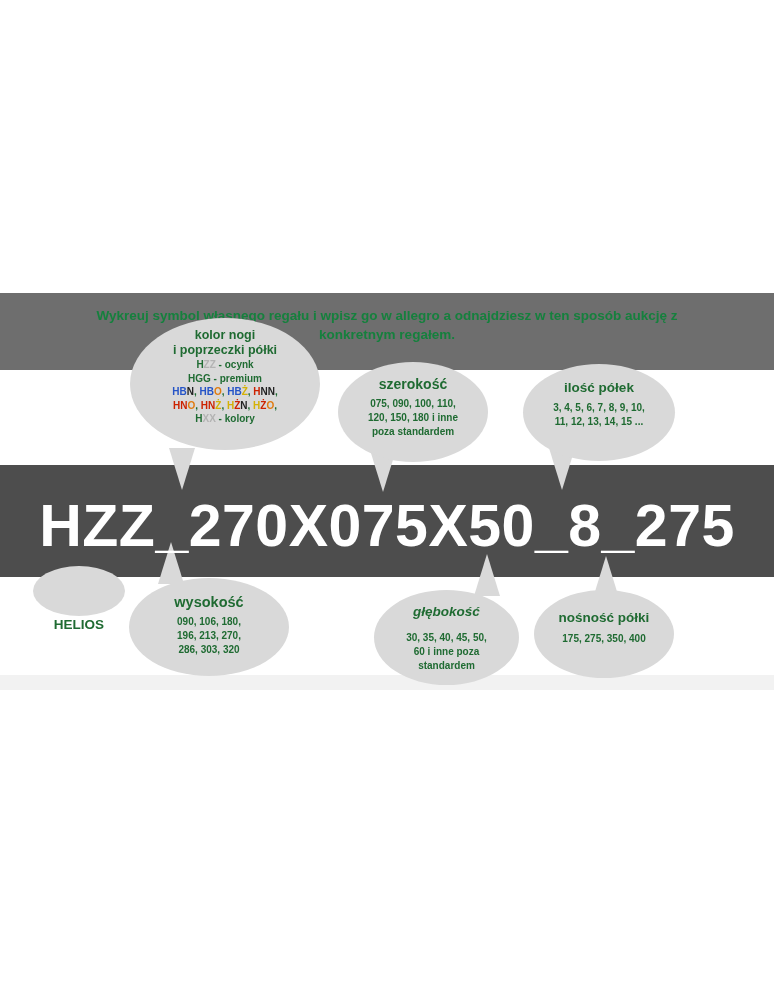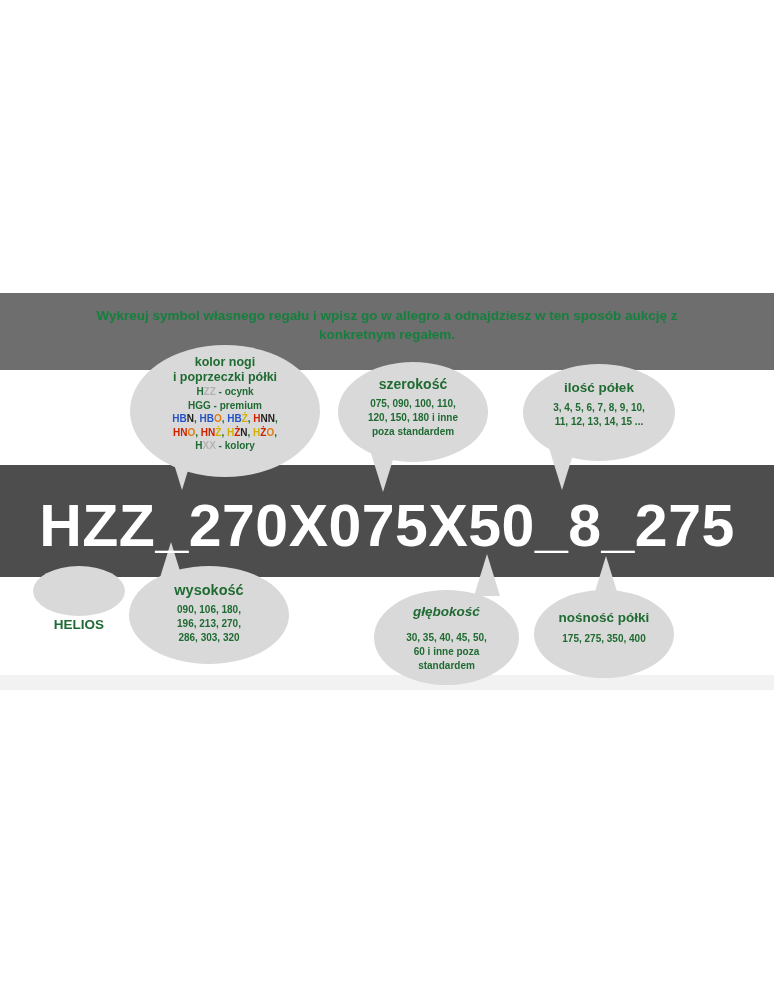--- a/index.html
+++ b/index.html
@@ -109,21 +109,21 @@
     border-top: 42px solid #d9d9d9;
   }
   .tail-up {
     border-left: 13px solid transparent;
     border-right: 13px solid transparent;
     border-bottom: 42px solid #d9d9d9;
   }
 
   
   #b-kolor {
-    left: 130px; top: 345px; width: 190px; height: 132px;
+    left: 130px; top: 318px; width: 190px; height: 132px;
     padding-top: 10px;
     font-size: 10px; line-height: 13.5px;
   }
   #b-kolor .btitle { font-size: 12.5px; line-height: 15px; }
   #t-kolor { left: 169px; top: 448px; }
 
   #b-szer {
     left: 338px; top: 362px; width: 150px; height: 100px;
     padding-top: 12px;
     font-size: 10px; line-height: 14px;
@@ -140,21 +140,21 @@
   #t-ilosc { left: 549px; top: 448px; }
 
   #b-helios {
     left: 33px; top: 566px; width: 92px; height: 50px;
     padding-top: 15px;
     font-size: 13.5px;
   }
   #b-helios .btitle { font-size: 13.5px; margin-top: 36px; }
 
   #b-wys {
-    left: 129px; top: 566px; width: 160px; height: 98px;
+    left: 129px; top: 578px; width: 160px; height: 98px;
     padding-top: 14px;
     font-size: 10px; line-height: 14px;
   }
   #b-wys .btitle { font-size: 14.5px; line-height: 20px; margin-bottom: 3px; }
   #t-wys { left: 158px; top: 542px; }
 
   #b-gleb {
     left: 374px; top: 590px; width: 145px; height: 95px;
     padding-top: 12px;
     font-size: 10px; line-height: 14px;

